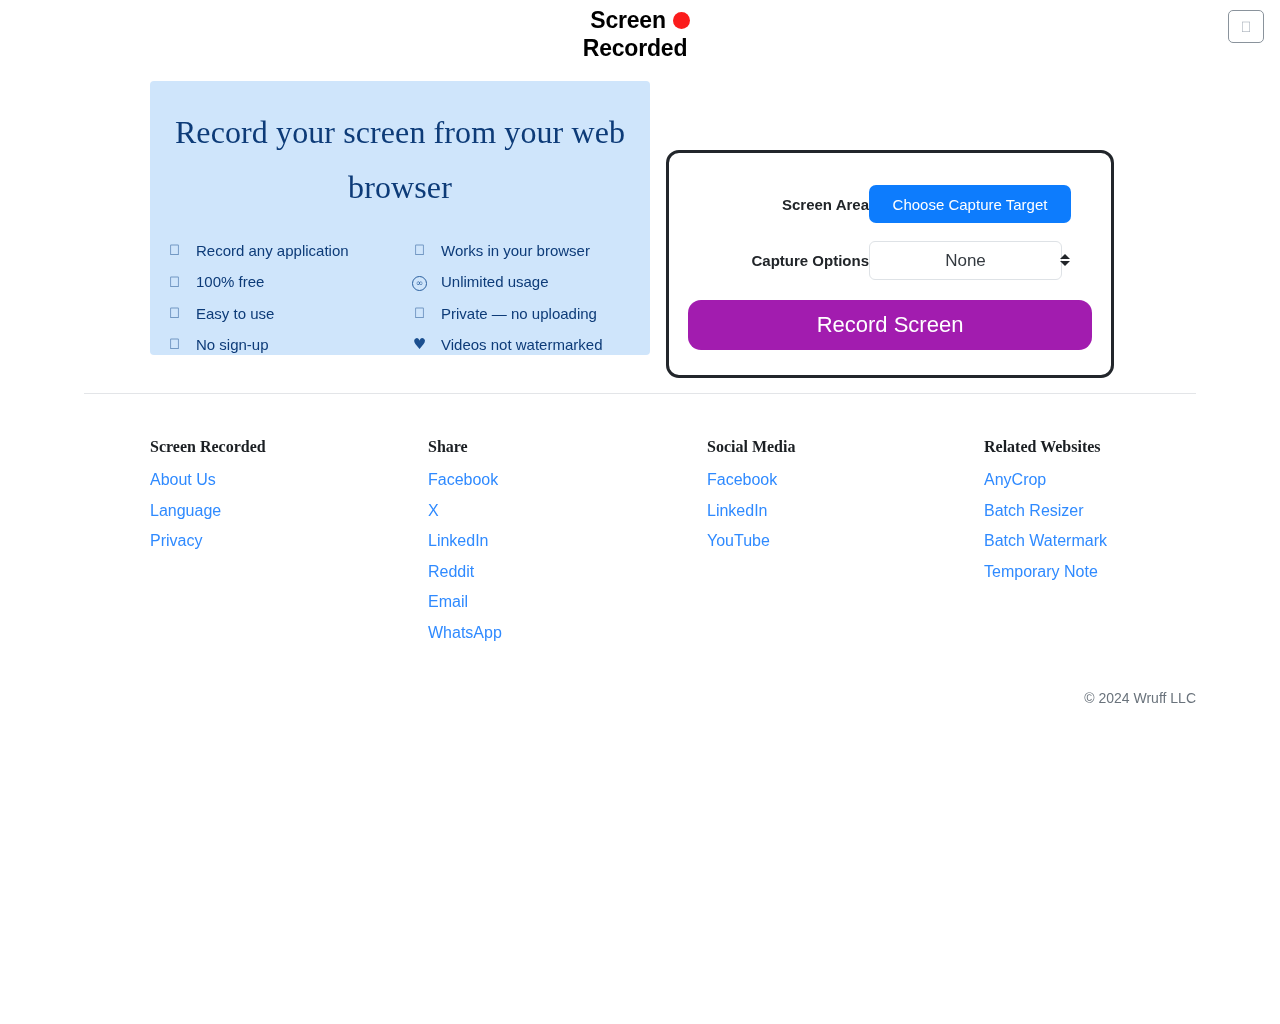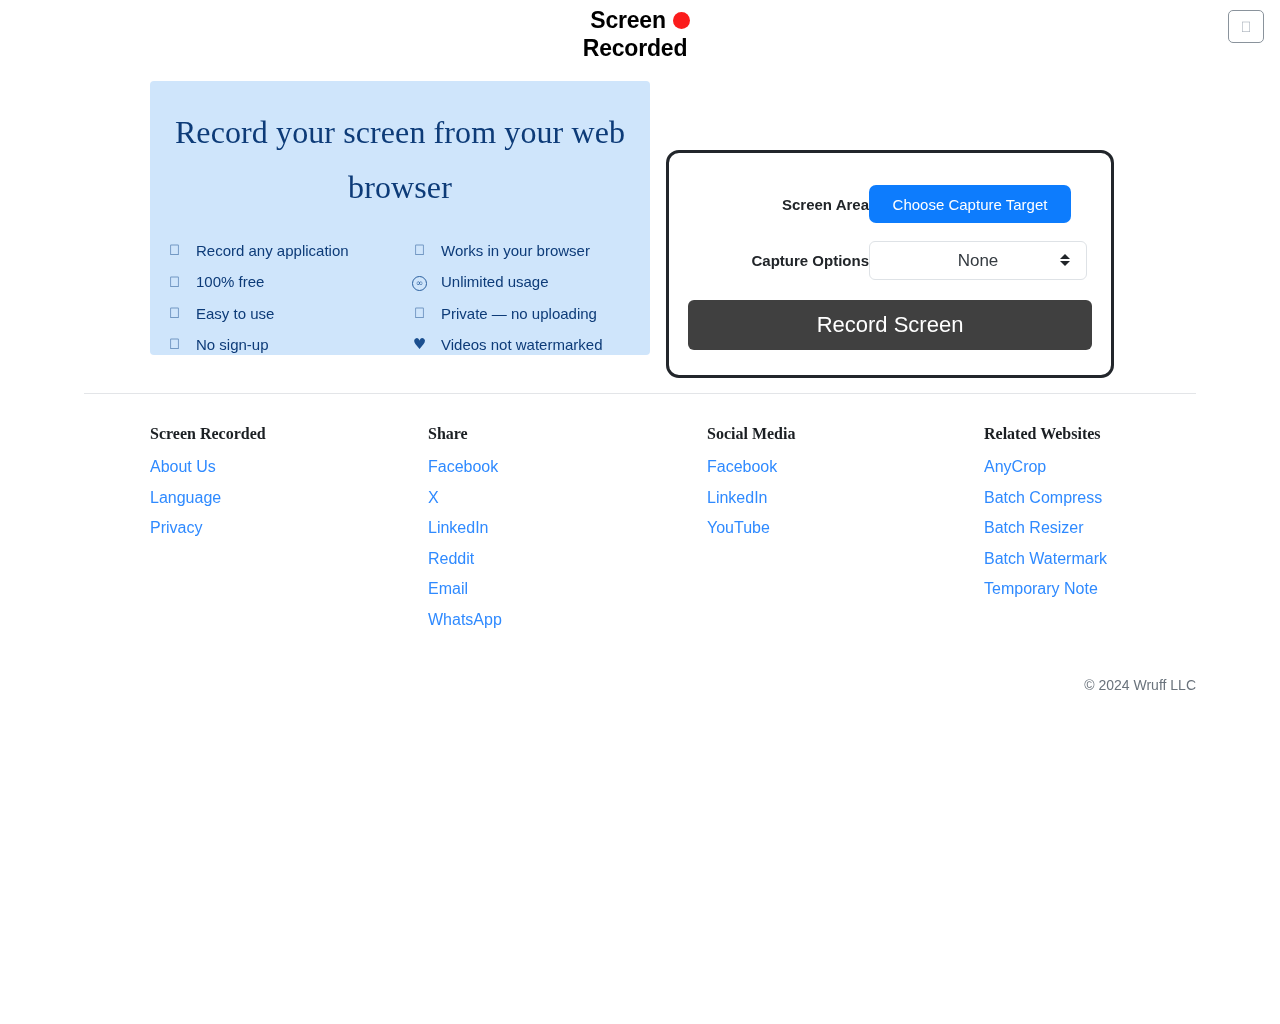--- a/index.html
+++ b/index.html
@@ -171,21 +171,21 @@
     font-family: "Liberation Sans", sans-serif;
     cursor: pointer;
     padding: 0;
   }
   .select-wrap {
     position: relative;
     width: 218px;
     height: 39px;
   }
   .select-box {
-    width: 218px;
+    width: 193px;
     height: 39px;
     border: 1px solid #dee2e6;
     border-radius: 6px;
     background: #ffffff;
     color: #343a40;
     font-size: 17px;
     font-family: "Liberation Sans", sans-serif;
     text-align: center;
     line-height: 37px;
     cursor: pointer;
@@ -206,24 +206,24 @@
     border-right: 5px solid transparent;
   }
   .arrow-up { border-bottom: 5px solid #212529; }
   .arrow-down { border-top: 5px solid #212529; }
 
   .btn-record {
     display: block;
     margin: 12px auto 0 auto;
     width: 404px;
     height: 50px;
-    background: #404040;
+    background: #a21caf;
     color: #ffffff;
     border: none;
-    border-radius: 6px;
+    border-radius: 13px;
     font-size: 22px;
     font-family: "Liberation Sans", sans-serif;
     cursor: not-allowed;
     padding: 12px;
   }
 
   
   .divider {
     position: absolute;
     left: 84px;
@@ -234,21 +234,21 @@
   }
   .footer {
     position: absolute;
     left: 0;
     top: 425px;
     width: 1280px;
   }
   .footer-cols {
     position: relative;
     height: 225px;
-    margin: 0 84px;
+    margin: 13px 84px;
     text-decoration: underline;
   }
   .fcol { position: absolute; top: 0; }
   .fcol.c1 { left: 66px; width: 260px; }
   .fcol.c2 { left: 344px; width: 260px; }
   .fcol.c3 { left: 623px; width: 260px; }
   .fcol.c4 { left: 900px; width: 280px; }
   .fcol h4 {
     margin: 0 0 9px 0;
     font-family: "Liberation Serif", serif;
@@ -381,21 +381,20 @@
     <div class="fcol c3">
       <h4>Social Media</h4>
       <a>Facebook</a>
       <a>LinkedIn</a>
       <a>YouTube</a>
     </div>
 
     <div class="fcol c4">
       <h4>Related Websites</h4>
       <a>AnyCrop</a>
-      <a>Batch Compress</a>
       <a>Batch Resizer</a>
       <a>Batch Watermark</a>
       <a>Temporary Note</a>
     </div>
 
     <div class="copyright">© 2024 Wruff LLC</div>
   </div>
 </footer>
 
 </body></html>

